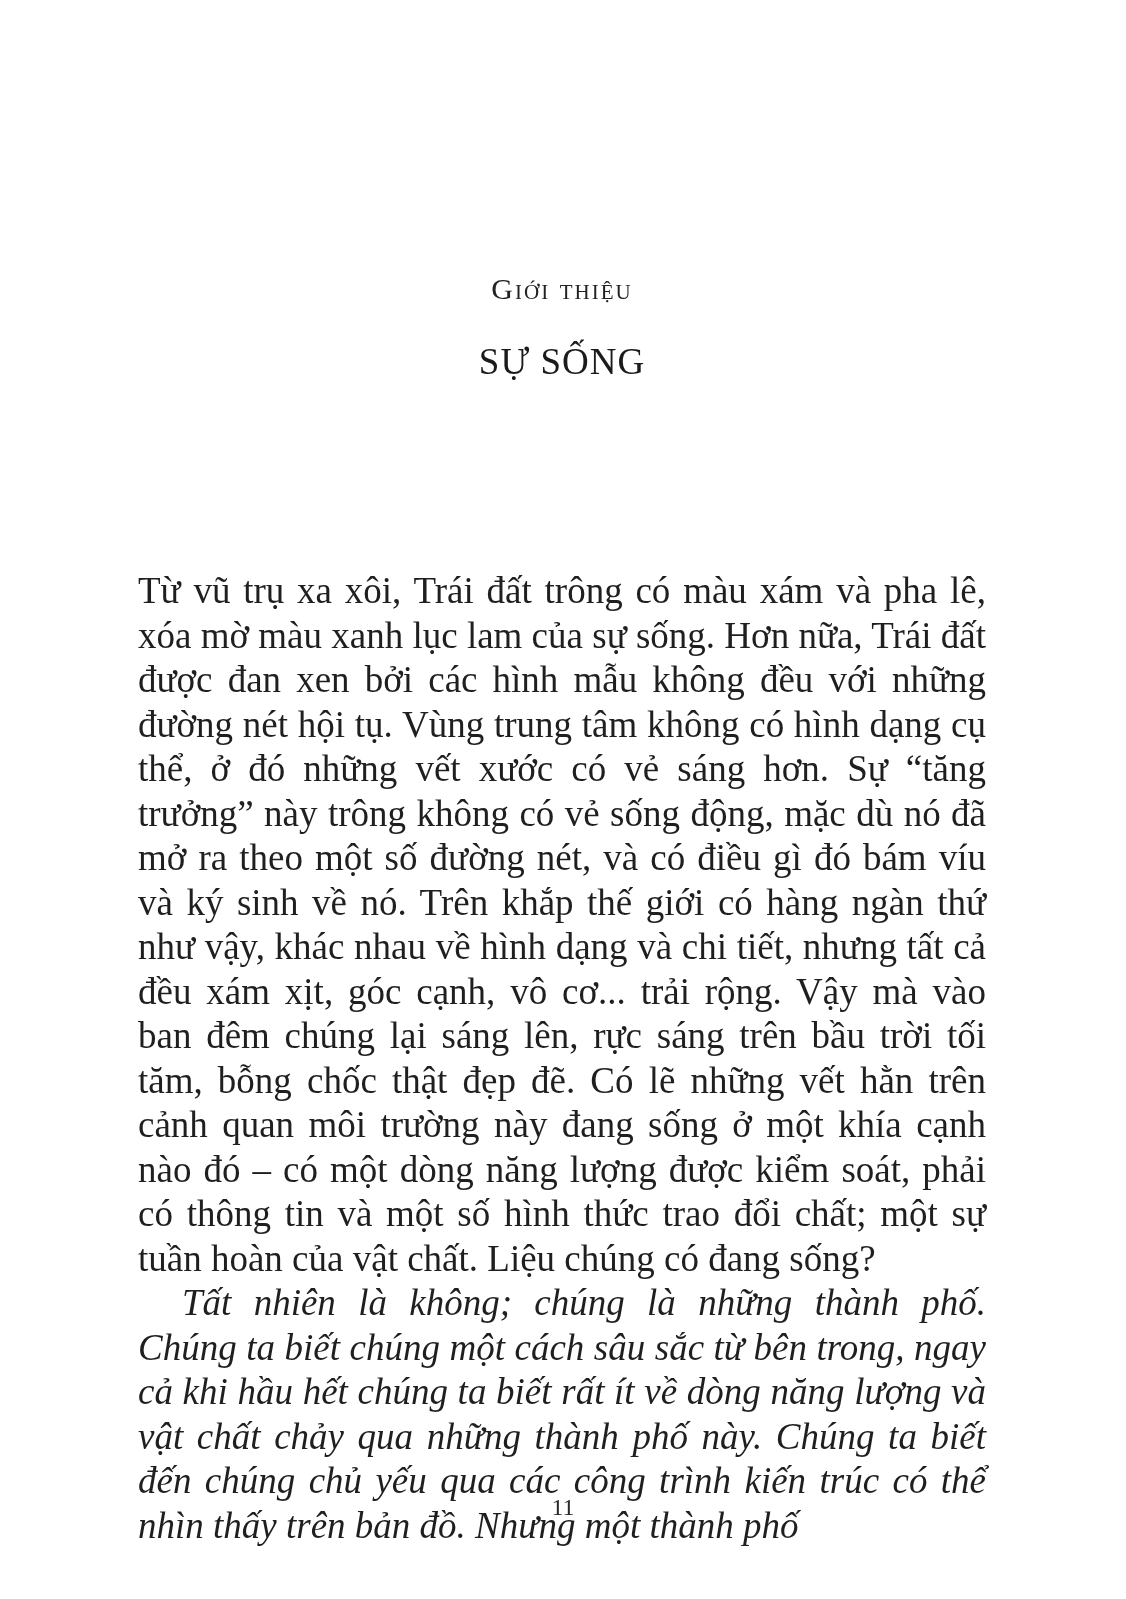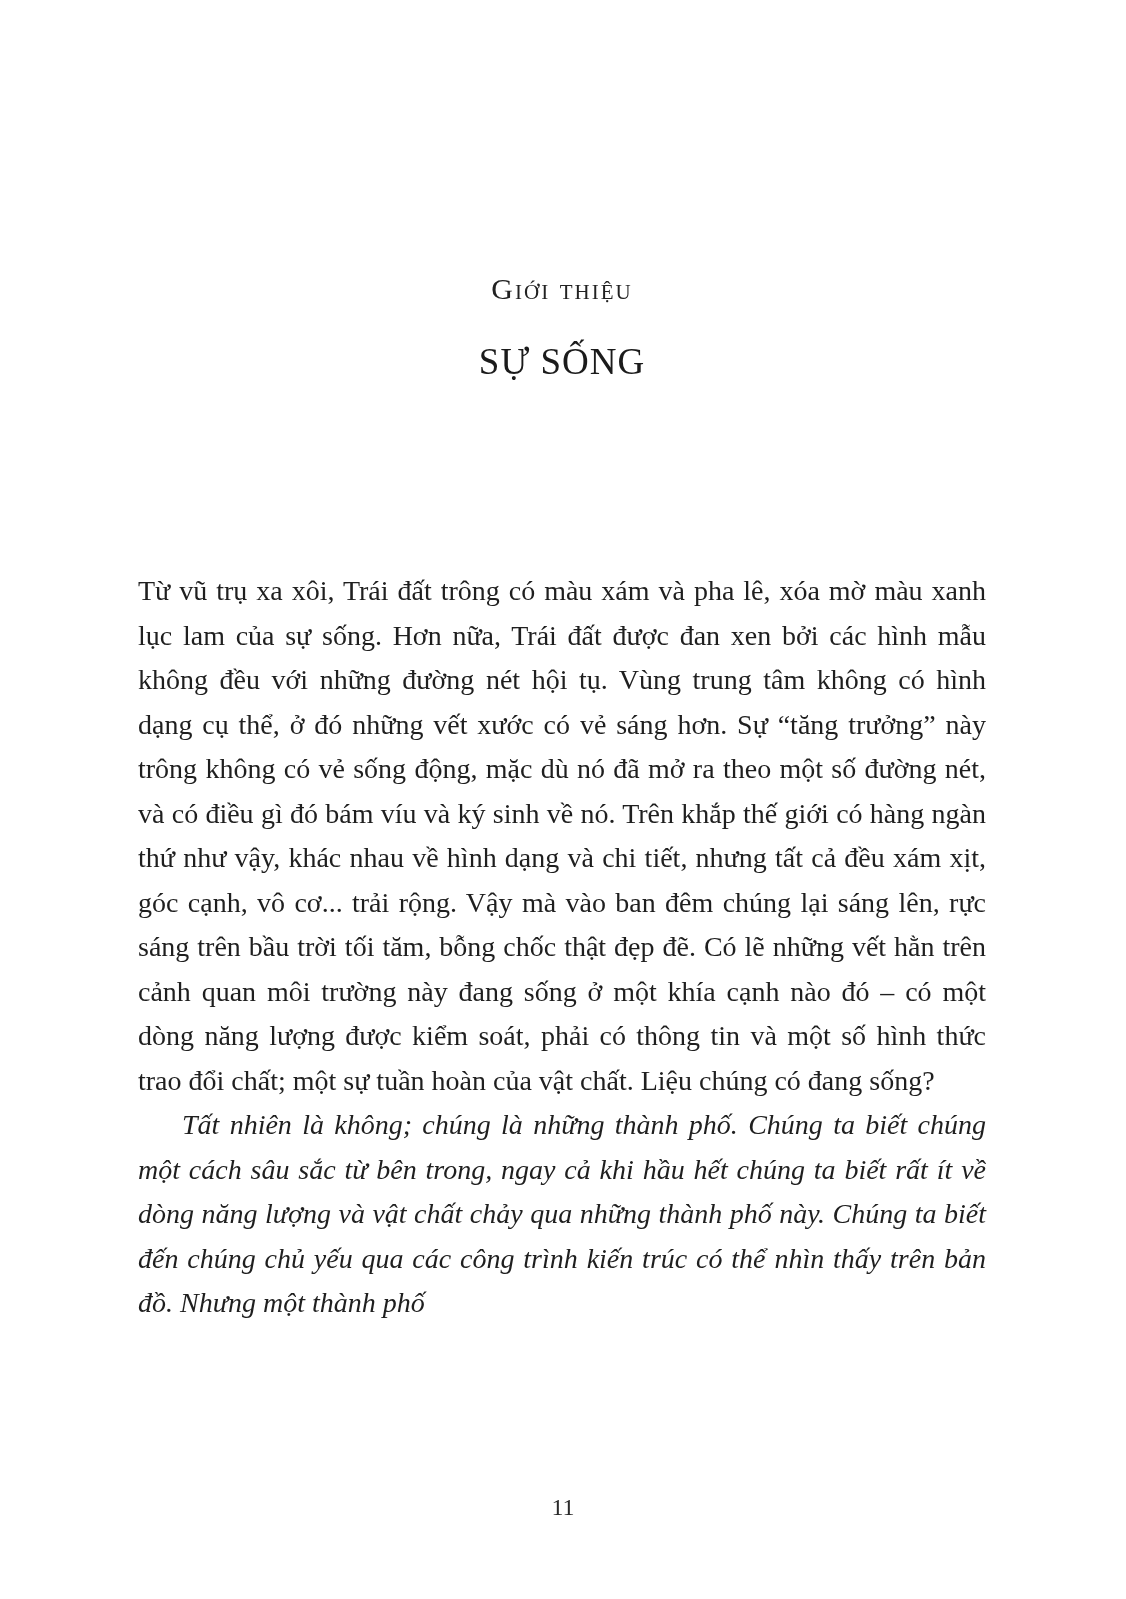--- a/index.html
+++ b/index.html
@@ -39,21 +39,21 @@
     margin-top: 34px;
     text-align: center;
     font-size: 37px;
     letter-spacing: 1px;
     font-weight: 400;
     color: #1b1b1b;
   }
 
   .body-text {
     margin-top: 186px;
-    font-size: 28px;
+    font-size: 37px;
     line-height: 44.5px;
     text-align: justify;
     color: #1f1f1f;
   }
 
   .body-text p + p {
     text-indent: 44px;
     font-style: italic;
   }
 

